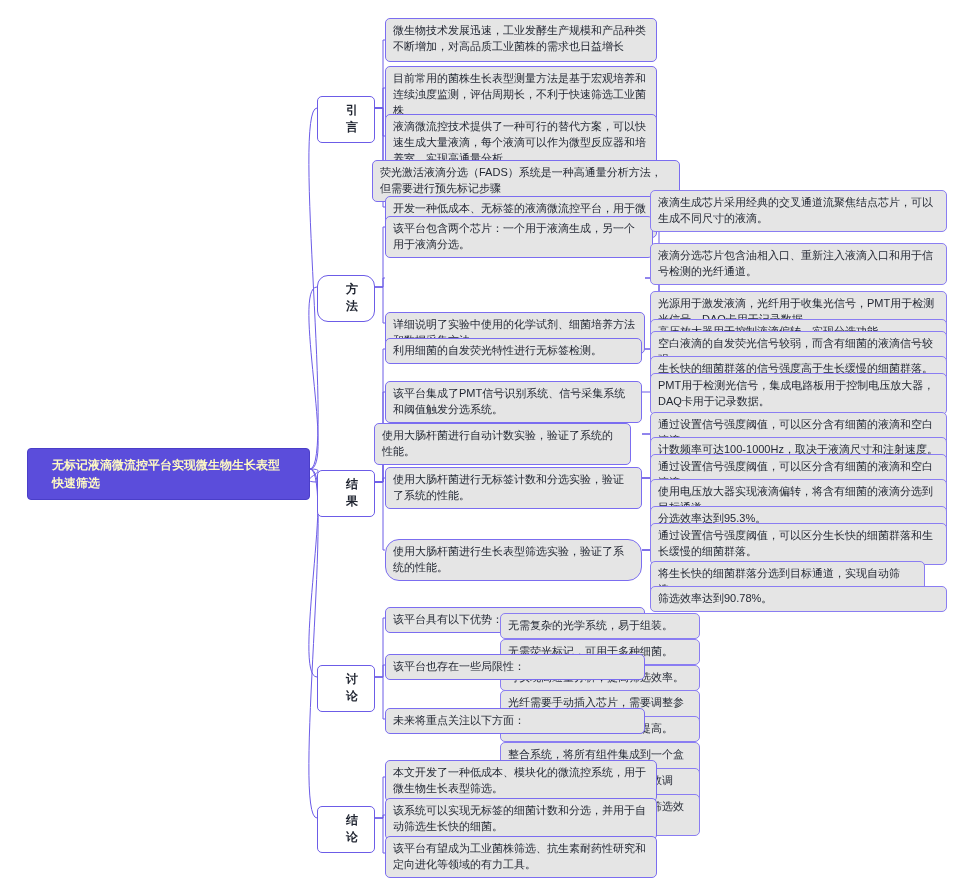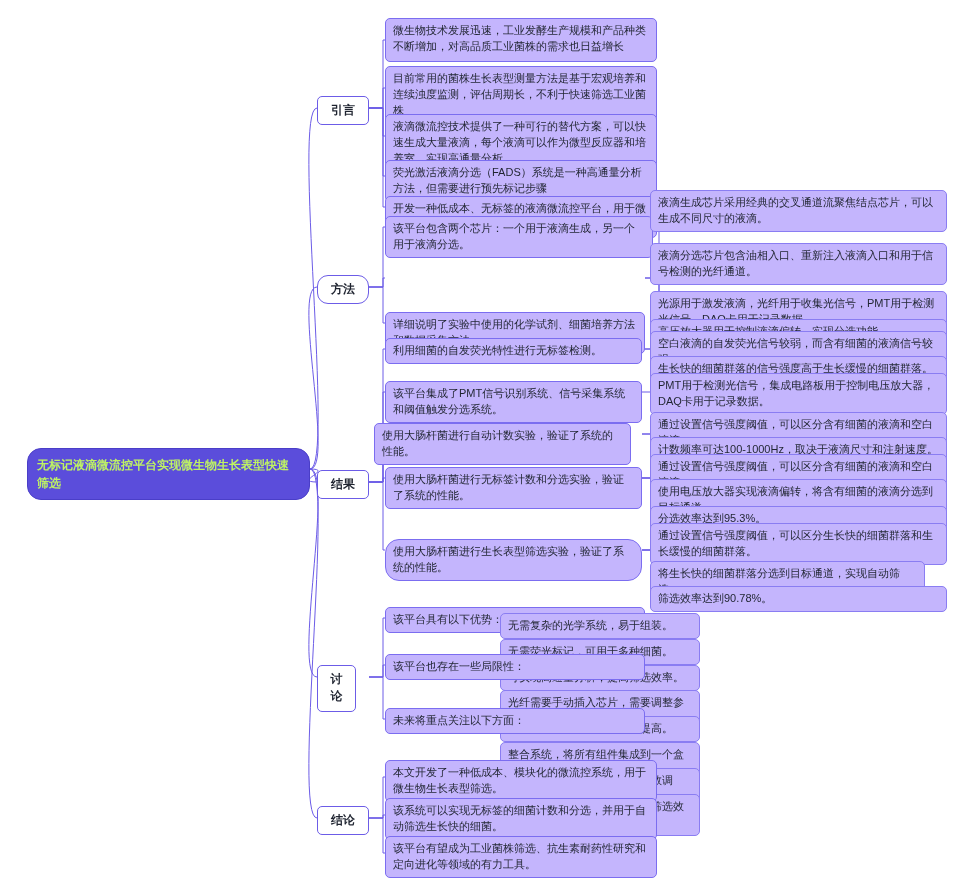--- a/index.html
+++ b/index.html
@@ -19,45 +19,45 @@
     position: absolute;
     left: 0; top: 0;
     width: 955px; height: 885px;
     pointer-events: none;
   }
   .node {
     position: absolute;
     font-size: 11px;
     line-height: 1.45;
     color: #1f2430;
-    background: #c4b5fd;
+    background: #e5e5e5;
     border: 1px solid #6c5ce7;
     border-radius: 5px;
     padding: 4px 7px;
     white-space: pre-wrap;
     word-break: break-all;
   }
   .root {
     background: #5b4ddb;
     border: 1px solid #4a3ec8;
-    color: #bef264;
+    color: #fef9c3;
     font-size: 12px;
     font-weight: bold;
     line-height: 1.5;
-    padding: 7px 9px;
-    border-radius: 14px;
+    padding: 7px 24px;
+    border-radius: 4px;
   }
   .branch {
     background: #ffffff;
     border: 1px solid #6c5ce7;
     color: #1f2430;
     font-size: 12px;
     font-weight: bold;
     text-align: center;
-    padding: 5px 10px;
+    padding: 5px 28px;
     border-radius: 5px;
   }
   .leaf1 { border-color: #7b6df0; }
   .leaf2 { border-color: #8a7df2; }
 </style>
 </head>
 <body>
 
 <div id="canvas">
   <svg class="links" id="links">
@@ -107,21 +107,21 @@
       <path d="M 310 469 C 335 469, 292 818, 317 818" fill="none" stroke="#6c5ce7" stroke-width="1"></path>
       <path d="M 369 818 H 383 V 777 H 385" fill="none" stroke="#6c5ce7" stroke-width="1"></path>
       <path d="M 369 818 H 383 V 815 H 385" fill="none" stroke="#6c5ce7" stroke-width="1"></path>
       <path d="M 369 818 H 383 V 853 H 385" fill="none" stroke="#6c5ce7" stroke-width="1"></path>
     </svg>
 <div class="node root" style="left: 27px; top: 448px; width: 283px; min-height: 42px;">无标记液滴微流控平台实现微生物生长表型快速筛选</div>
     <div class="node branch" style="left: 317px; top: 96px; width: 52px; min-height: 24px;">引言</div>
     <div class="node leaf1" style="left: 385px; top: 18px; width: 272px; min-height: 44px;">微生物技术发展迅速，工业发酵生产规模和产品种类不断增加，对高品质工业菌株的需求也日益增长</div>
     <div class="node leaf1" style="left: 385px; top: 66px; width: 272px; min-height: 44px;">目前常用的菌株生长表型测量方法是基于宏观培养和连续浊度监测，评估周期长，不利于快速筛选工业菌株</div>
     <div class="node leaf1" style="left: 385px; top: 114px; width: 272px; min-height: 44px;">液滴微流控技术提供了一种可行的替代方案，可以快速生成大量液滴，每个液滴可以作为微型反应器和培养室，实现高通量分析</div>
-    <div class="node leaf1" style="left: 385px; top: 160px; width: 272px; min-height: 32px;">荧光激活液滴分选（FADS）系统是一种高通量分析方法，但需要进行预先标记步骤</div>
+    <div class="node leaf1" style="left: 372px; top: 160px; width: 308px; min-height: 32px;">荧光激活液滴分选（FADS）系统是一种高通量分析方法，但需要进行预先标记步骤</div>
     <div class="node leaf1" style="left: 385px; top: 196px; width: 272px; min-height: 22px;">开发一种低成本、无标签的液滴微流控平台，用于微生物生长表型筛选</div>
     <div class="node branch" style="left: 317px; top: 275px; width: 52px; min-height: 24px; border-radius: 11px;">方法</div>
     <div class="node leaf1" style="left: 385px; top: 216px; width: 268px; min-height: 22px;">该平台包含两个芯片：一个用于液滴生成，另一个用于液滴分选。</div>
     <div class="node leaf2" style="left: 650px; top: 190px; width: 297px; min-height: 34px;">液滴生成芯片采用经典的交叉通道流聚焦结点芯片，可以生成不同尺寸的液滴。</div>
     <div class="node leaf2" style="left: 650px; top: 243px; width: 297px; min-height: 34px;">液滴分选芯片包含油相入口、重新注入液滴入口和用于信号检测的光纤通道。</div>
     <div class="node leaf2" style="left: 650px; top: 291px; width: 297px; min-height: 22px;">光源用于激发液滴，光纤用于收集光信号，PMT用于检测光信号，DAQ卡用于记录数据。</div>
     <div class="node leaf2" style="left: 650px; top: 319px; width: 297px; min-height: 22px;">高压放大器用于控制液滴偏转，实现分选功能。</div>
     <div class="node leaf1" style="left: 385px; top: 312px; width: 260px; min-height: 22px;">详细说明了实验中使用的化学试剂、细菌培养方法和数据采集方法。</div>
     <div class="node branch" style="left: 317px; top: 470px; width: 52px; min-height: 24px;">结果</div>
     <div class="node leaf1" style="left: 385px; top: 338px; width: 257px; min-height: 22px;">利用细菌的自发荧光特性进行无标签检测。</div>

